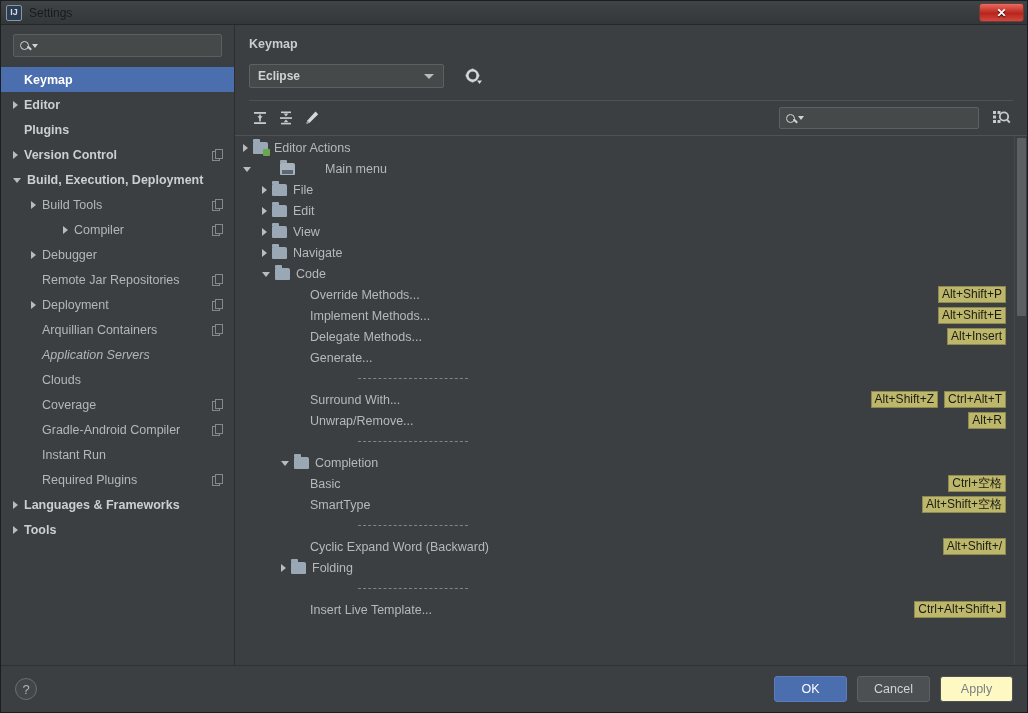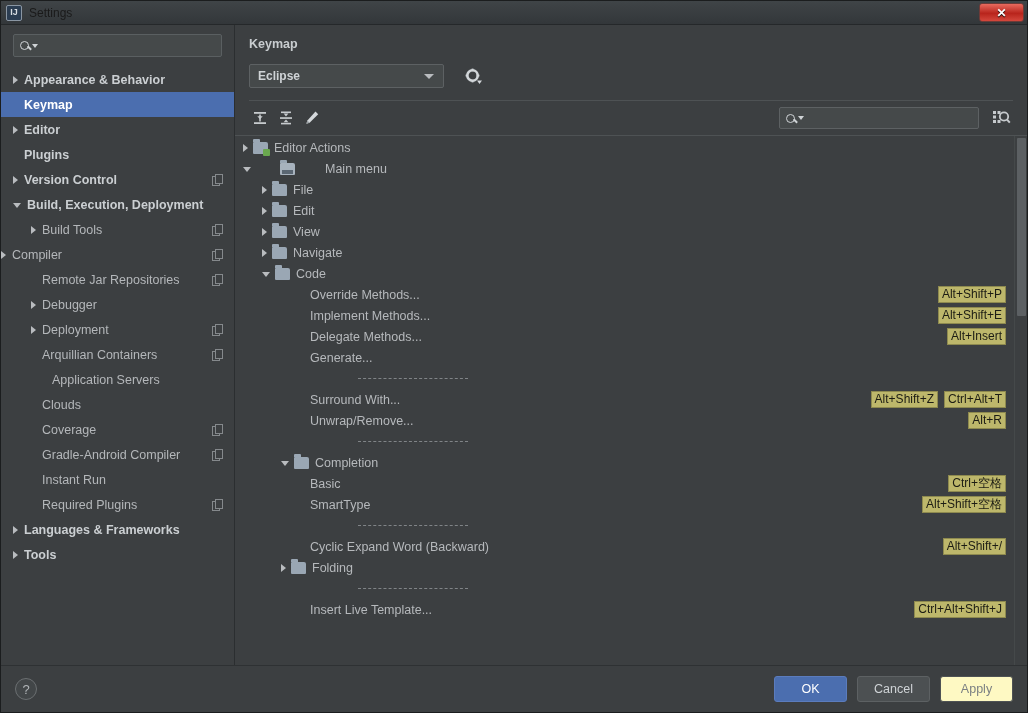--- a/index.html
+++ b/index.html
@@ -308,24 +308,20 @@
 
   <div class="body">
 
     <div class="sidebar">
       <div class="side-search">
         <div class="mag"></div>
         <div class="caret-sm"></div>
         <input class="side-input" type="text" placeholder="" style="">
       </div>
       <div class="tree-side" id="sidebar-list">
-          <div class="srow bold" style="padding-left: 12px;">
-            <div class="arrow "></div>
-            <span>Appearance &amp; Behavior</span>
-          </div>
           <div class="srow sel bold" style="padding-left: 12px;">
             <div class="arrow blank"></div>
             <span>Keymap</span>
           </div>
           <div class="srow bold" style="padding-left: 12px;">
             <div class="arrow "></div>
             <span>Editor</span>
           </div>
           <div class="srow bold" style="padding-left: 12px;">
             <div class="arrow blank"></div>
@@ -338,45 +334,45 @@
           </div>
           <div class="srow bold" style="padding-left: 12px;">
             <div class="arrow down"></div>
             <span>Build, Execution, Deployment</span>
           </div>
           <div class="srow" style="padding-left: 30px;">
             <div class="arrow "></div>
             <span>Build Tools</span>
             <span class="copy-ic"></span>
           </div>
-          <div class="srow" style="">
+          <div class="srow" style="padding-left: 30px; margin-left: 32px;">
             <div class="arrow "></div>
             <span>Compiler</span>
             <span class="copy-ic"></span>
           </div>
           <div class="srow" style="padding-left: 30px;">
+            <div class="arrow "></div>
+            <span>Debugger</span>
+          </div>
+          <div class="srow" style="padding-left: 30px;">
             <div class="arrow blank"></div>
             <span>Remote Jar Repositories</span>
             <span class="copy-ic"></span>
           </div>
           <div class="srow" style="padding-left: 30px;">
             <div class="arrow "></div>
-            <span>Debugger</span>
-          </div>
-          <div class="srow" style="padding-left: 30px;">
-            <div class="arrow "></div>
             <span>Deployment</span>
             <span class="copy-ic"></span>
           </div>
           <div class="srow" style="padding-left: 30px;">
             <div class="arrow blank"></div>
             <span>Arquillian Containers</span>
             <span class="copy-ic"></span>
           </div>
-          <div class="srow" style="padding-left: 40px;">
+          <div class="srow" style="padding-left: 30px; font-style: italic;">
             <div class="arrow blank"></div>
             <span>Application Servers</span>
           </div>
           <div class="srow" style="padding-left: 30px;">
             <div class="arrow blank"></div>
             <span>Clouds</span>
           </div>
           <div class="srow" style="padding-left: 30px;">
             <div class="arrow blank"></div>
             <span>Coverage</span>

